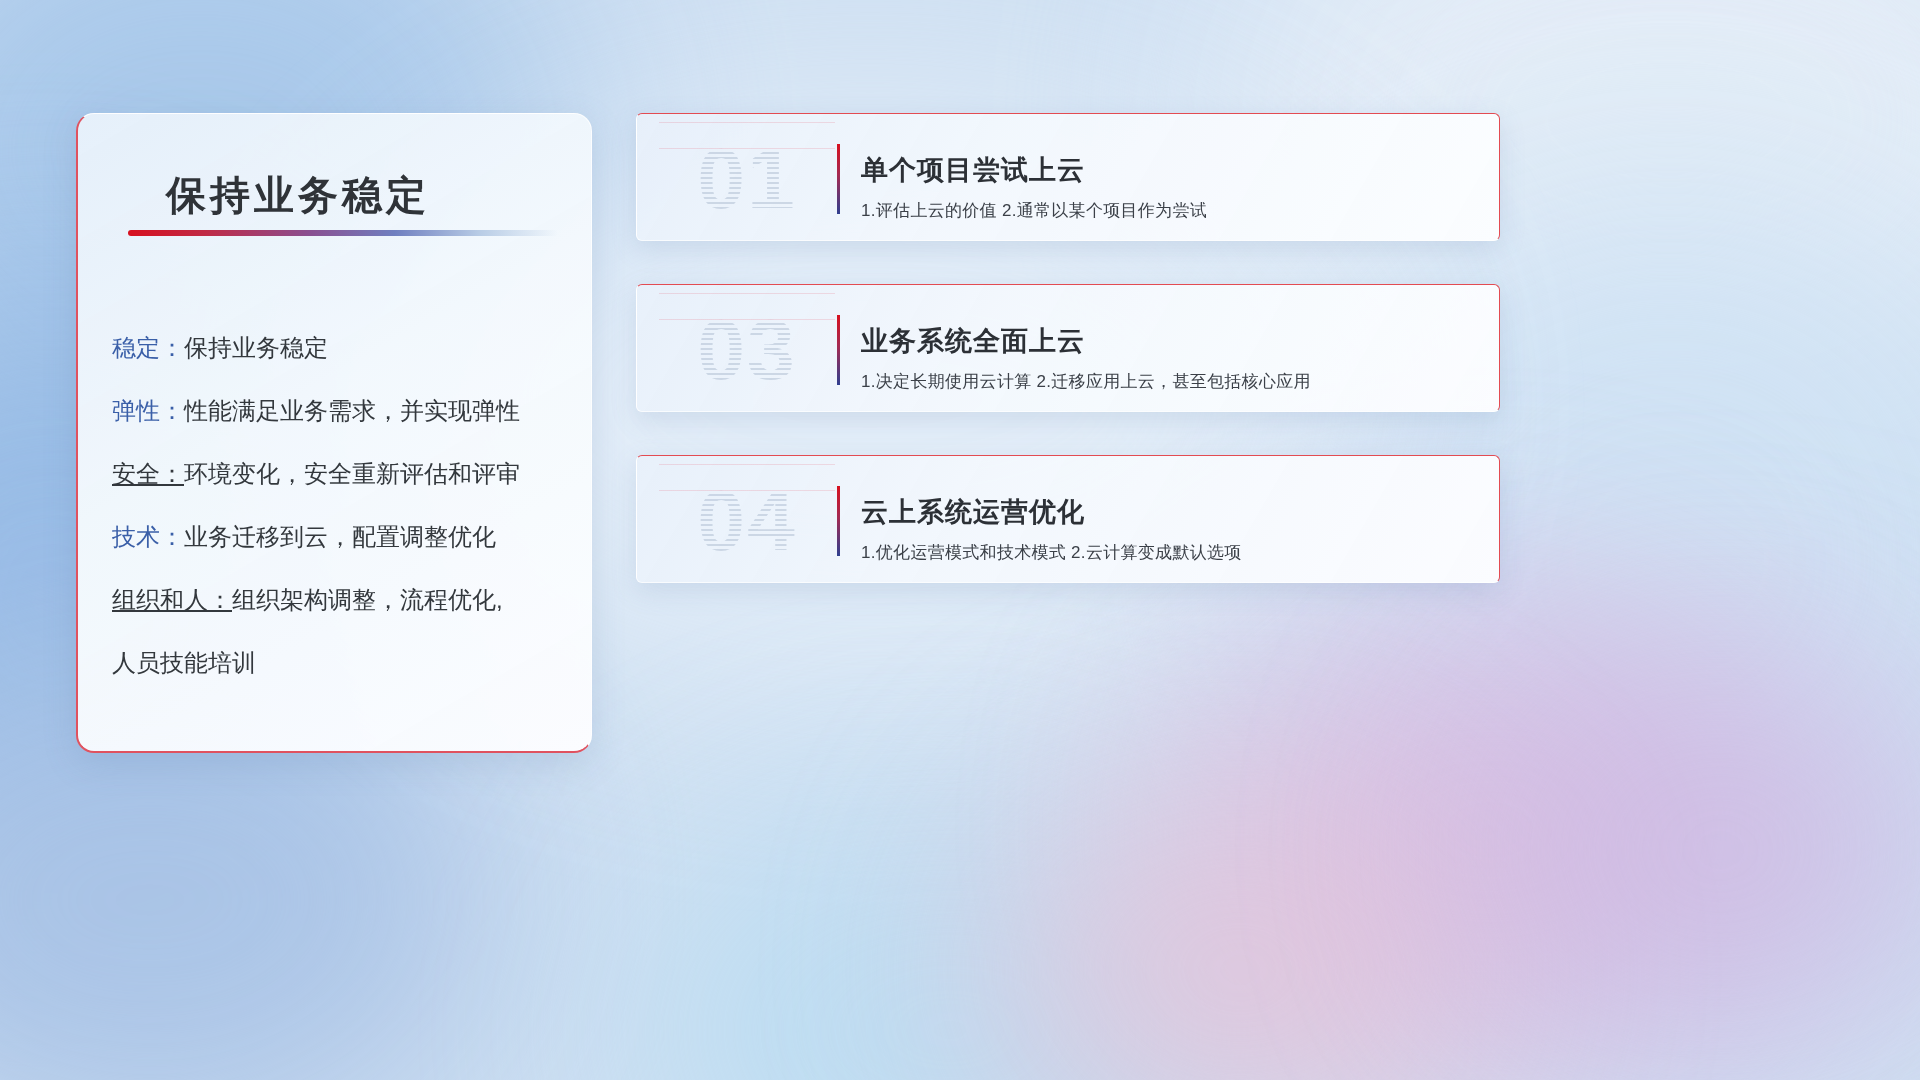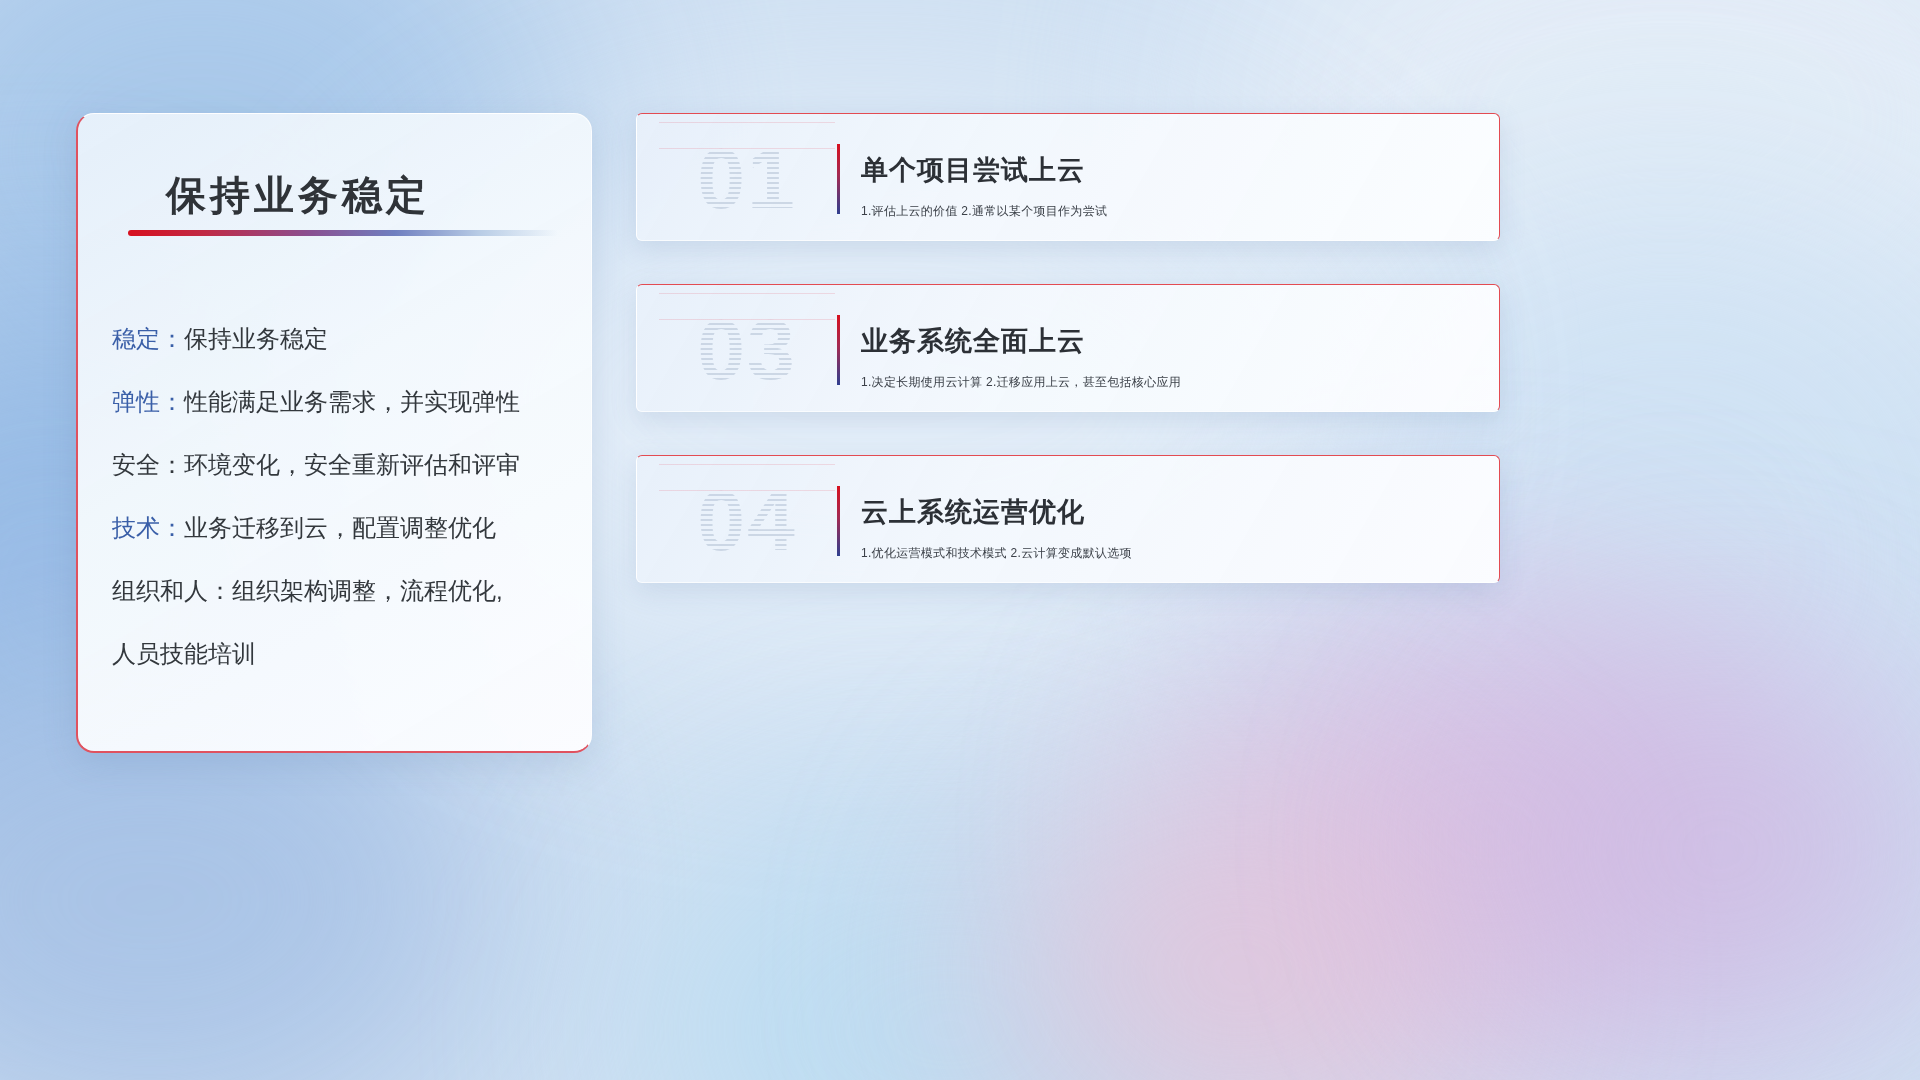--- a/index.html
+++ b/index.html
@@ -42,27 +42,27 @@
     position:absolute; left:88px; top:54px;
     font-size:40px; font-weight:bold; color:#2f3338; letter-spacing:4px;
     white-space:nowrap;
   }
   #title-rule {
     position:absolute; left:50px; top:116px; width:430px; height:6px;
     background:linear-gradient(90deg,#d7101f 0%,#c02a46 18%,#8a4f90 42%,#6f7fc0 62%,#b9cde6 82%,rgba(210,226,242,0) 100%);
     border-radius:3px;
   }
   #factor-list {
-    position:absolute; left:34px; top:193px; right:18px;
+    position:absolute; left:34px; top:202px; right:18px;
   }
   .factor-row {
     font-size:24px; line-height:63px; color:#33383d; white-space:nowrap;
   }
   .factor-key { color:#3a5fa8; }
-  .factor-key.neutral { color:#33383d; }
+  .factor-key.neutral { color:#33383d;text-decoration:underline; }
 
   
   #cards { position:absolute; left:636px; top:113px; width:864px; }
   .card {
     position:relative; height:128px; margin-bottom:43px;
     border-radius:6px;
     background:linear-gradient(120deg, rgba(232,240,250,.92) 0%, rgba(243,248,253,.95) 40%, rgba(252,253,255,.97) 100%);
     border:1px solid rgba(255,255,255,.7);
     border-top:1.5px solid #e34b52;
     border-right:1.5px solid #e34b52;
@@ -89,21 +89,21 @@
   .accent-bar {
     position:absolute; left:200px; top:30px; width:3px; height:70px;
     background:linear-gradient(180deg,#d7101f 0%,#a42a52 45%,#2f3f8f 100%);
   }
   .card-body { position:absolute; left:224px; top:22px; right:18px;margin-top:14px; }
   .card-title {
     font-size:27px; font-weight:bold; color:#2c3036; letter-spacing:1px;
     white-space:nowrap; line-height:40px;
   }
   .card-sub {
-    font-size:12px; color:#3b4048; letter-spacing:.3px;
+    font-size:17px; color:#3b4048; letter-spacing:.3px;
     white-space:nowrap; line-height:30px; margin-top:6px;
   }
 </style>
 </head>
 <body>
 
 <div id="bg">
   <div class="blob b-topleft"></div>
   <div class="blob b-leftmid"></div>
   <div class="blob b-leftlow"></div>

